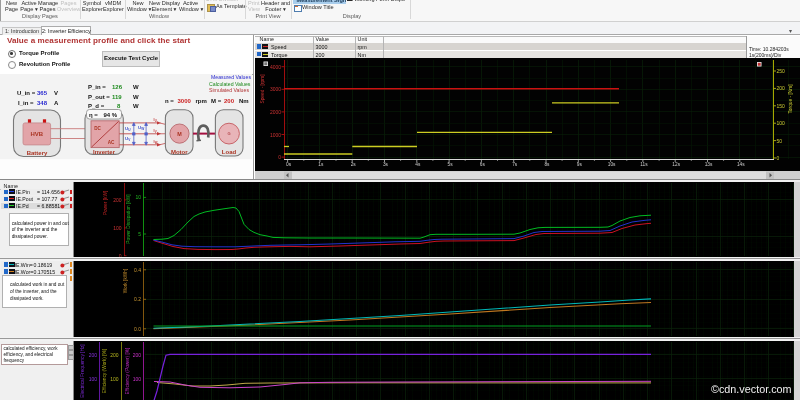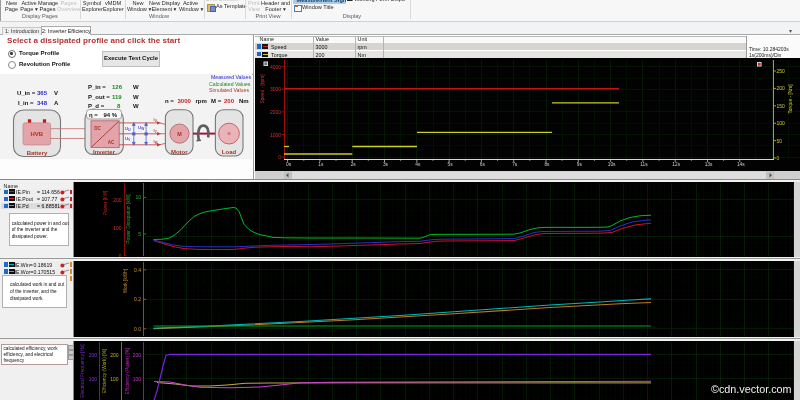--- a/index.html
+++ b/index.html
@@ -53,21 +53,21 @@
   <div class="abs grp" style="left:322px;top:13px;width:60px;">Display</div>
 </div>
 
 <div class="abs" style="left:0;top:22px;width:800px;height:12px;background:#f2f3f5;"></div>
 <div class="abs" style="left:0;top:33.5px;width:800px;height:1px;background:#a8a8a8;"></div>
 <div class="abs" style="left:2px;top:26.5px;width:38px;height:7.5px;background:#efefef;border:0.8px solid #c6c6c6;border-bottom:none;font-size:5.4px;line-height:7px;text-align:center;color:#333;white-space:nowrap;">1: Introduction</div>
 <div class="abs" style="left:41px;top:25.5px;width:48px;height:9px;background:#fdfdfd;border:0.8px solid #ababab;border-bottom:none;font-size:5.4px;line-height:8px;text-align:center;color:#222;white-space:nowrap;">2: Inverter Efficiency</div>
 <div class="abs" style="left:789px;top:27px;font-size:6px;color:#555;">▾</div>
 
 <div class="abs" style="left:0;top:34.5px;width:253px;height:145px;background:#fff;border-right:1.5px solid #9a9a9a;">
-  <div class="abs nw" style="left:7px;top:1px;font-size:8.1px;font-weight:bold;color:#b03434;letter-spacing:0.05px;">Select a dissipated profile and click the start</div>
+  <div class="abs nw" style="left:7px;top:1px;font-size:8.1px;font-weight:bold;color:#b03434;letter-spacing:0.05px;">Value a measurement profile and click the start</div>
   <div class="abs" style="left:8px;top:15.5px;width:6px;height:6px;border:0.9px solid #707070;border-radius:50%;background:#fff;"></div>
   <div class="abs" style="left:10.4px;top:17.9px;width:2.4px;height:2.4px;border-radius:50%;background:#3a3a3a;"></div>
   <div class="abs nw" style="left:19px;top:15.3px;font-size:6.0px;font-weight:bold;color:#111;">Torque Profile</div>
   <div class="abs" style="left:8px;top:26.5px;width:6px;height:6px;border:0.9px solid #8a8a8a;border-radius:50%;background:#fdfdfd;"></div>
   <div class="abs nw" style="left:19px;top:26.3px;font-size:6.0px;font-weight:bold;color:#111;">Revolution Profile</div>
   <div class="abs" style="left:102px;top:16px;width:56px;height:14px;background:#e6e6e6;border:0.8px solid #bdbdbd;font-size:6.0px;line-height:13px;text-align:center;color:#111;font-weight:bold;white-space:nowrap;">Execute Test Cycle</div>
   <div class="abs" style="left:0;top:39.5px;width:253px;height:1px;background:#aaa;"></div>
 </div>
 
 <svg class="abs" style="left:0;top:74px;" width="253" height="105" xmlns="http://www.w3.org/2000/svg">

